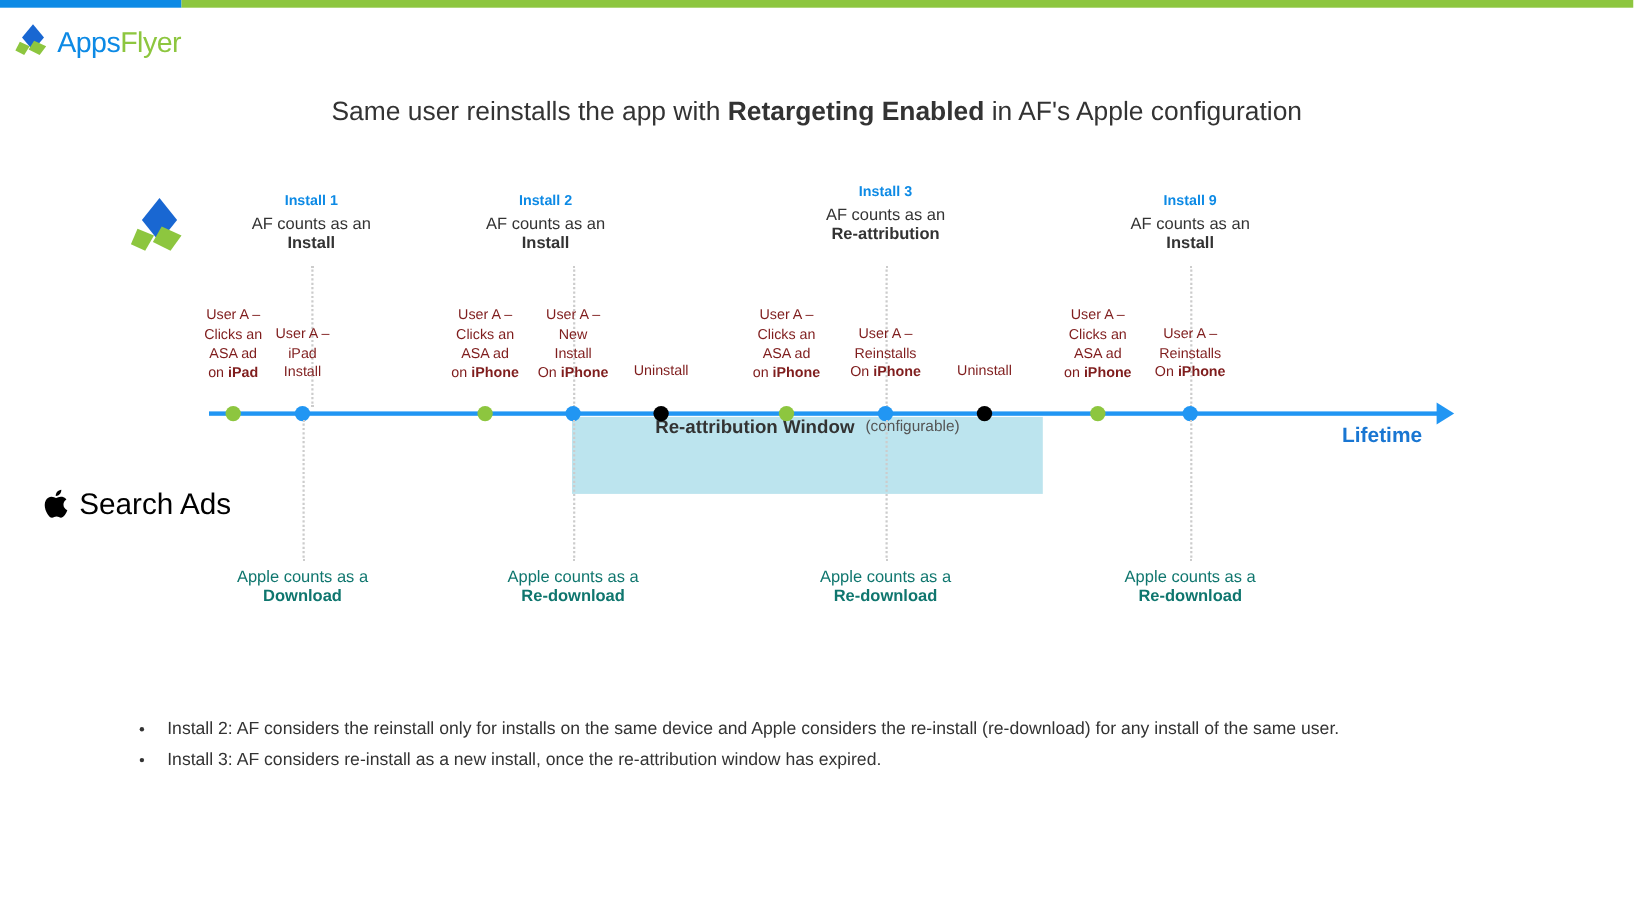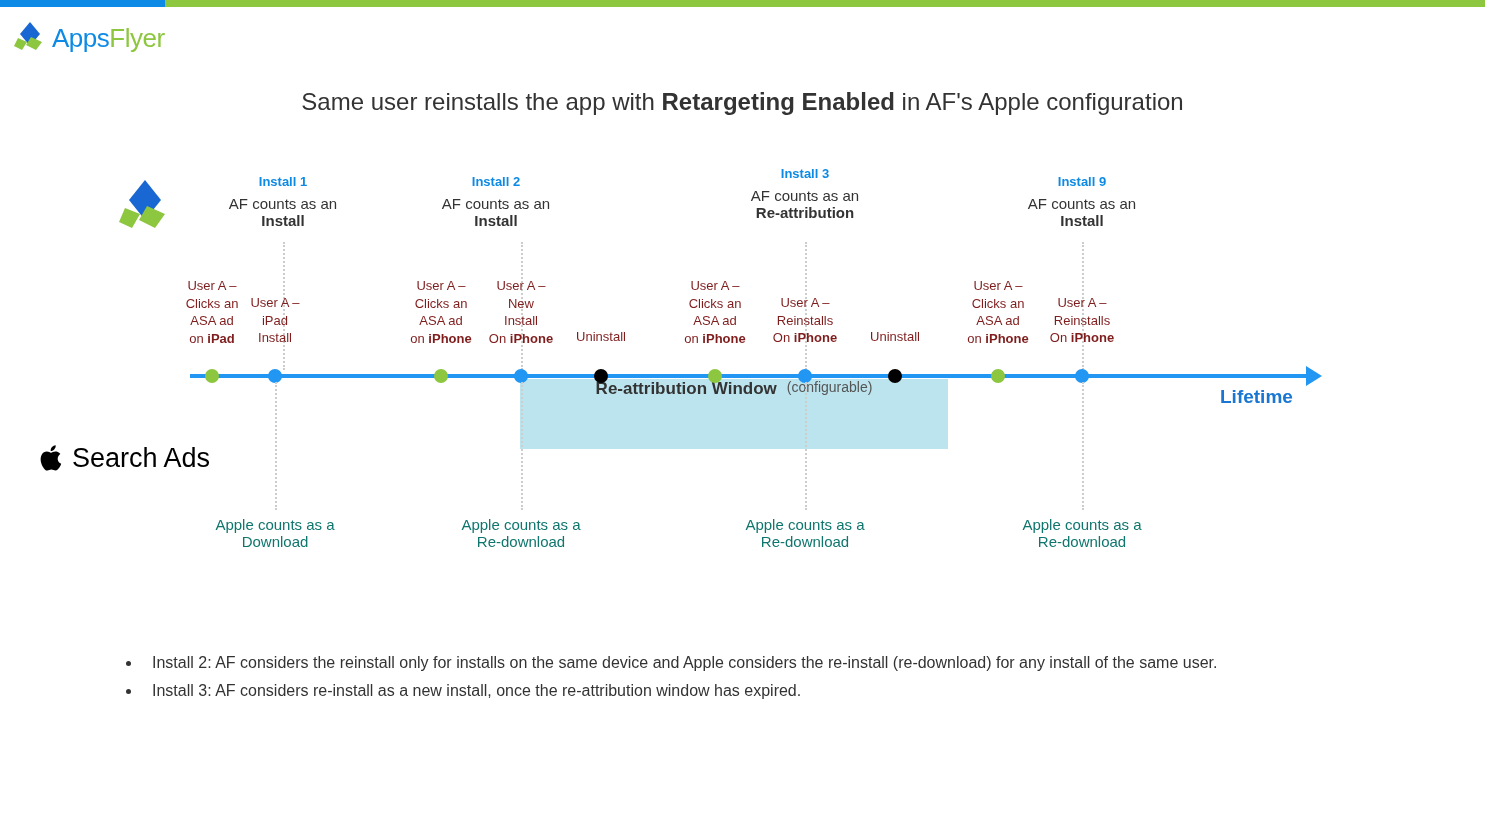--- a/index.html
+++ b/index.html
@@ -30,21 +30,21 @@
 .vline{position:absolute;width:0;border-left:2px dotted #ccc}
 .ev-label{position:absolute;text-align:center;font-size:13px;color:#7f1d1d;line-height:1.35}
 .ev-label b{font-weight:700}
 .reattr-box{position:absolute;left:520px;top:219px;width:428px;height:70px;background:#bce4ee;display:flex;align-items:flex-start;justify-content:center;gap:10px}
 .reattr-box .rb-strong{font-weight:700;font-size:17px}
 .reattr-box .rb-note{font-size:14px;color:#555}
 .search-ads{position:absolute;left:38px;top:283px;display:flex;gap:8px}
 .apple-ico{width:26px;height:30px}
 .search-ads span{font-size:27px;font-weight:500;color:#000}
 .apple-count{position:absolute;text-align:center;font-size:15px;color:#0f766e}
-.apple-count b{font-weight:400}
+.apple-count b{font-weight:700}
 .footer-text{position:absolute;left:72px;top:650px;right:30px;font-size:16px;color:#333;line-height:1.6}
 .footer-text p{margin-bottom:12px}
 .footer-text ul{list-style:disc;padding-left:70px}
 .footer-text li{margin-bottom:2px;padding-left:10px}
 </style>
 </head>
 <body>
 
 <div class="topbar">
   <div class="seg-blue"></div>

